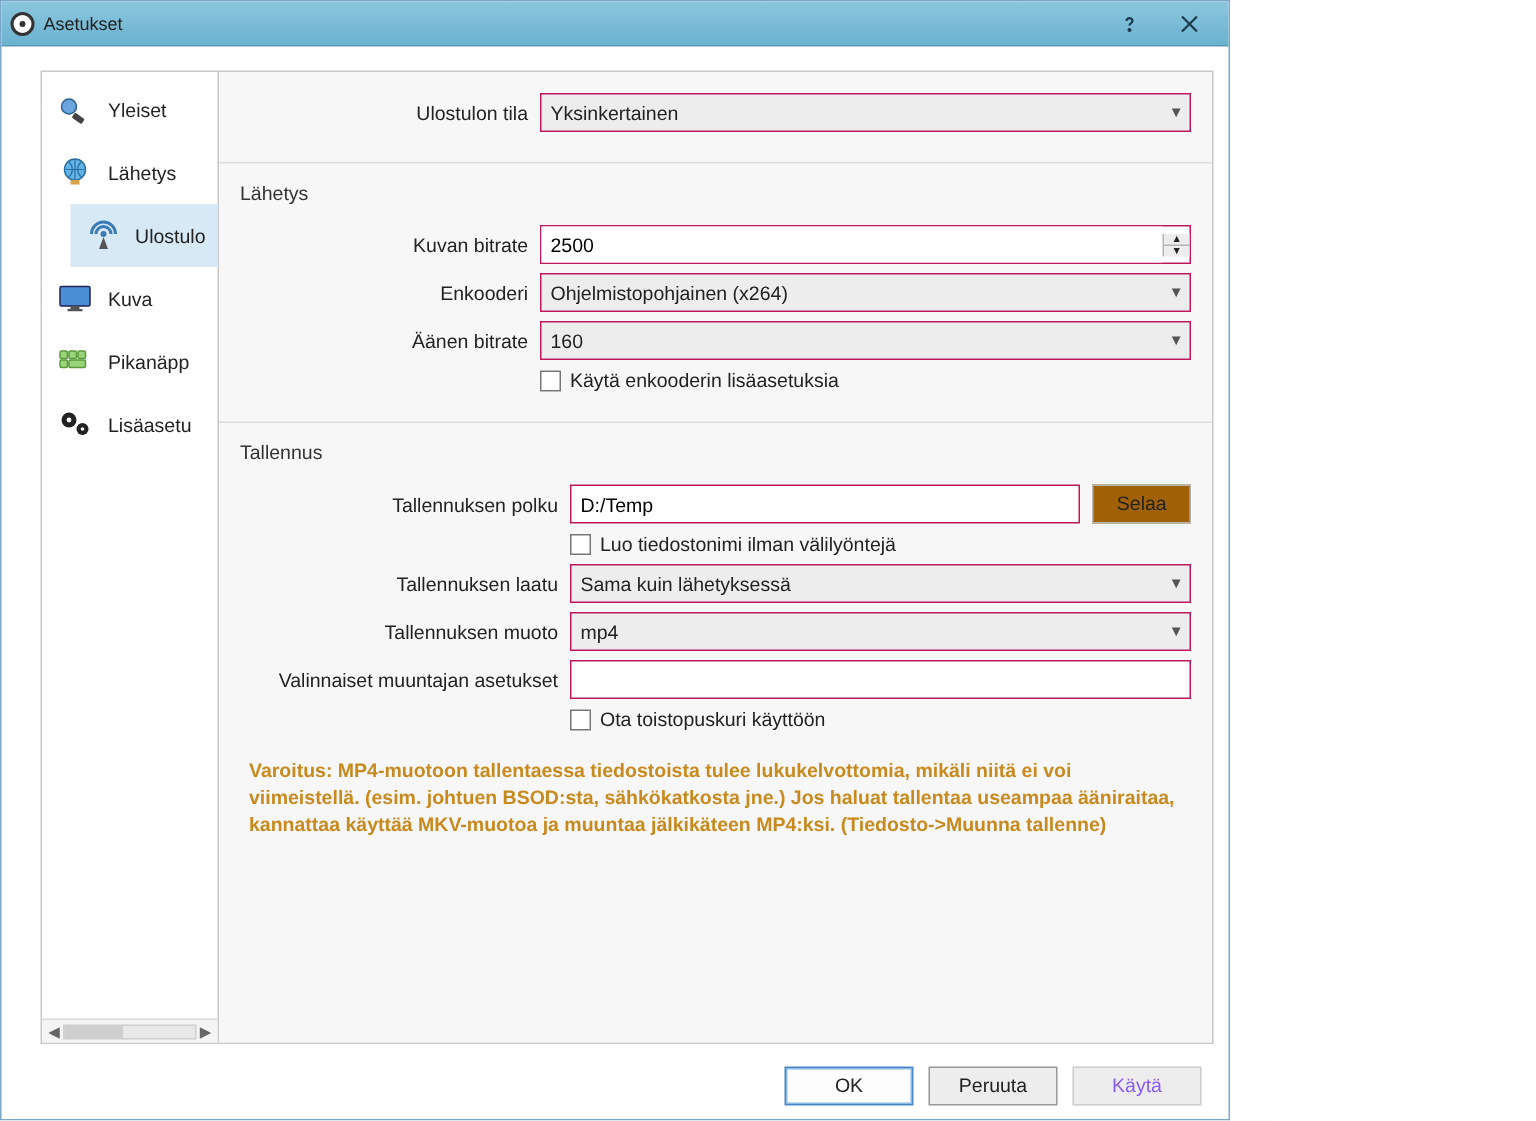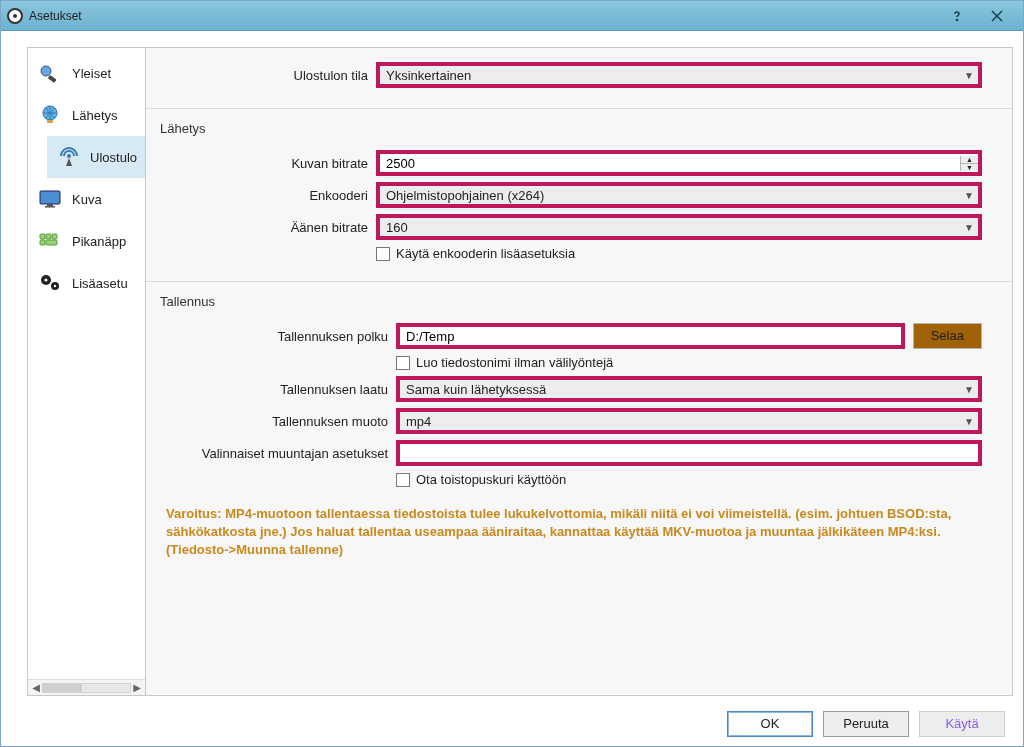--- a/index.html
+++ b/index.html
@@ -1,40 +1,40 @@
 <!DOCTYPE html>
 <html><head>
 <meta charset="utf-8">
 <style>
   * { box-sizing: border-box; }
   html, body { margin:0; padding:0; font-family: "Segoe UI", Tahoma, sans-serif; font-size:13px; color:#222; background:#fff; }
-  .window { width:1024px; height:747px; border:1px solid #7aa7c7; background:#fff; position:relative; display:flex; flex-direction:column; }
+  .window { width:820px; height:747px; border:1px solid #7aa7c7; background:#fff; position:relative; display:flex; flex-direction:column; }
   .titlebar { height:30px; background:linear-gradient(#8cc6de,#6bb2cf); border-bottom:1px solid #5a9ab5; display:flex; align-items:center; padding:0 6px; color:#222; }
   .titlebar .app-icon { width:16px; height:16px; border-radius:50%; border:2px solid #333; margin-right:6px; position:relative; background:#fff;}
   .titlebar .app-icon::after{content:"";position:absolute;width:4px;height:4px;border-radius:50%;background:#333;left:50%;top:50%;transform:translate(-50%,-50%);}
   .titlebar .title { flex:1; font-size:12px;}
   .titlebar .win-btn { width:40px; height:28px; display:flex; align-items:center;justify-content:center; color:#1b3d4d;}
   .titlebar .win-btn svg{width:12px;height:12px;stroke:#1b3d4d;stroke-width:1.5;fill:none;}
   .client { flex:1; display:flex; flex-direction:column; padding:8px 2px 2px 18px; }
   .body { flex:1; display:flex; border:1px solid #c8c8c8; margin:8px; overflow:hidden;}
   .sidebar { width:118px; border-right:1px solid #c8c8c8; display:flex; flex-direction:column; justify-content:space-between; background:#fff;}
   .nav { list-style:none; margin:0; padding:4px 0; }
   .nav li { display:flex; align-items:center; gap:8px; padding:10px 8px; cursor:pointer; white-space:nowrap; overflow:hidden;}
   .nav li.selected { background:#d7e9f5;margin-left:19px; }
   .nav .icon { width:28px; height:22px; display:flex; align-items:center; justify-content:center; }
   .scrollbar { height:16px; border-top:1px solid #dcdcdc; display:flex; align-items:center; padding:0 2px; background:#f4f4f4;}
   .scrollbar .arrow{width:12px;text-align:center;color:#666;font-size:10px;}
   .scrollbar .track{flex:1;height:10px;background:#e8e8e8;border:1px solid #d0d0d0;position:relative;}
   .scrollbar .thumb{position:absolute;left:0;top:0;bottom:0;width:45%;background:#cfcfcf;}
   .content { flex:1; background:#f7f7f7; overflow:auto; }
   .group-title { position:relative; top:0; left:0; padding:4px 0 8px 0; color:#333; font-size:13px;}
-  .row { display:flex; align-items:center; margin:6px 16px;justify-content:space-between; }
+  .row { display:flex; align-items:center; margin:6px 0;justify-content:space-between; }
   .row label.lbl { width:200px; text-align:right; padding-right:8px; }
   .row .field { flex:1; display:flex; align-items:center; gap:8px; }
-  input[type=text], .select, .spinner { width:100%; height:26px; border:4px solid #be185d; background:#fff; padding:2px 6px; font-family:inherit; font-size:13px;}
+  input[type=text], .select, .spinner { width:100%; height:26px; border:1px solid #be185d; background:#fff; padding:2px 6px; font-family:inherit; font-size:13px;}
   .select { background:#ededed; display:flex; align-items:center; justify-content:space-between; padding-right:4px;}
   .select .caret{font-size:10px;color:#555;}
   .spinner { display:flex; align-items:center; padding:0;}
   .spinner input{border:none;flex:1;height:100%;padding:0 6px;font:inherit;outline:none;}
   .spinner .spin-btns{width:18px;display:flex;flex-direction:column;border-left:1px solid #b5b5b5;}
   .spinner .spin-btns div{flex:1;display:flex;align-items:center;justify-content:center;font-size:7px;background:#ededed;}
   .spinner .spin-btns div:first-child{border-bottom:1px solid #b5b5b5;}
   .checkbox { display:flex; align-items:center; gap:6px;}
   .checkbox .box{width:14px;height:14px;border:1px solid #777;background:#fff;}
   .browse-btn{width:80px;height:26px;border:1px solid #b5b5b5;background:#a16207;text-align:center;line-height:24px;cursor:pointer;}

